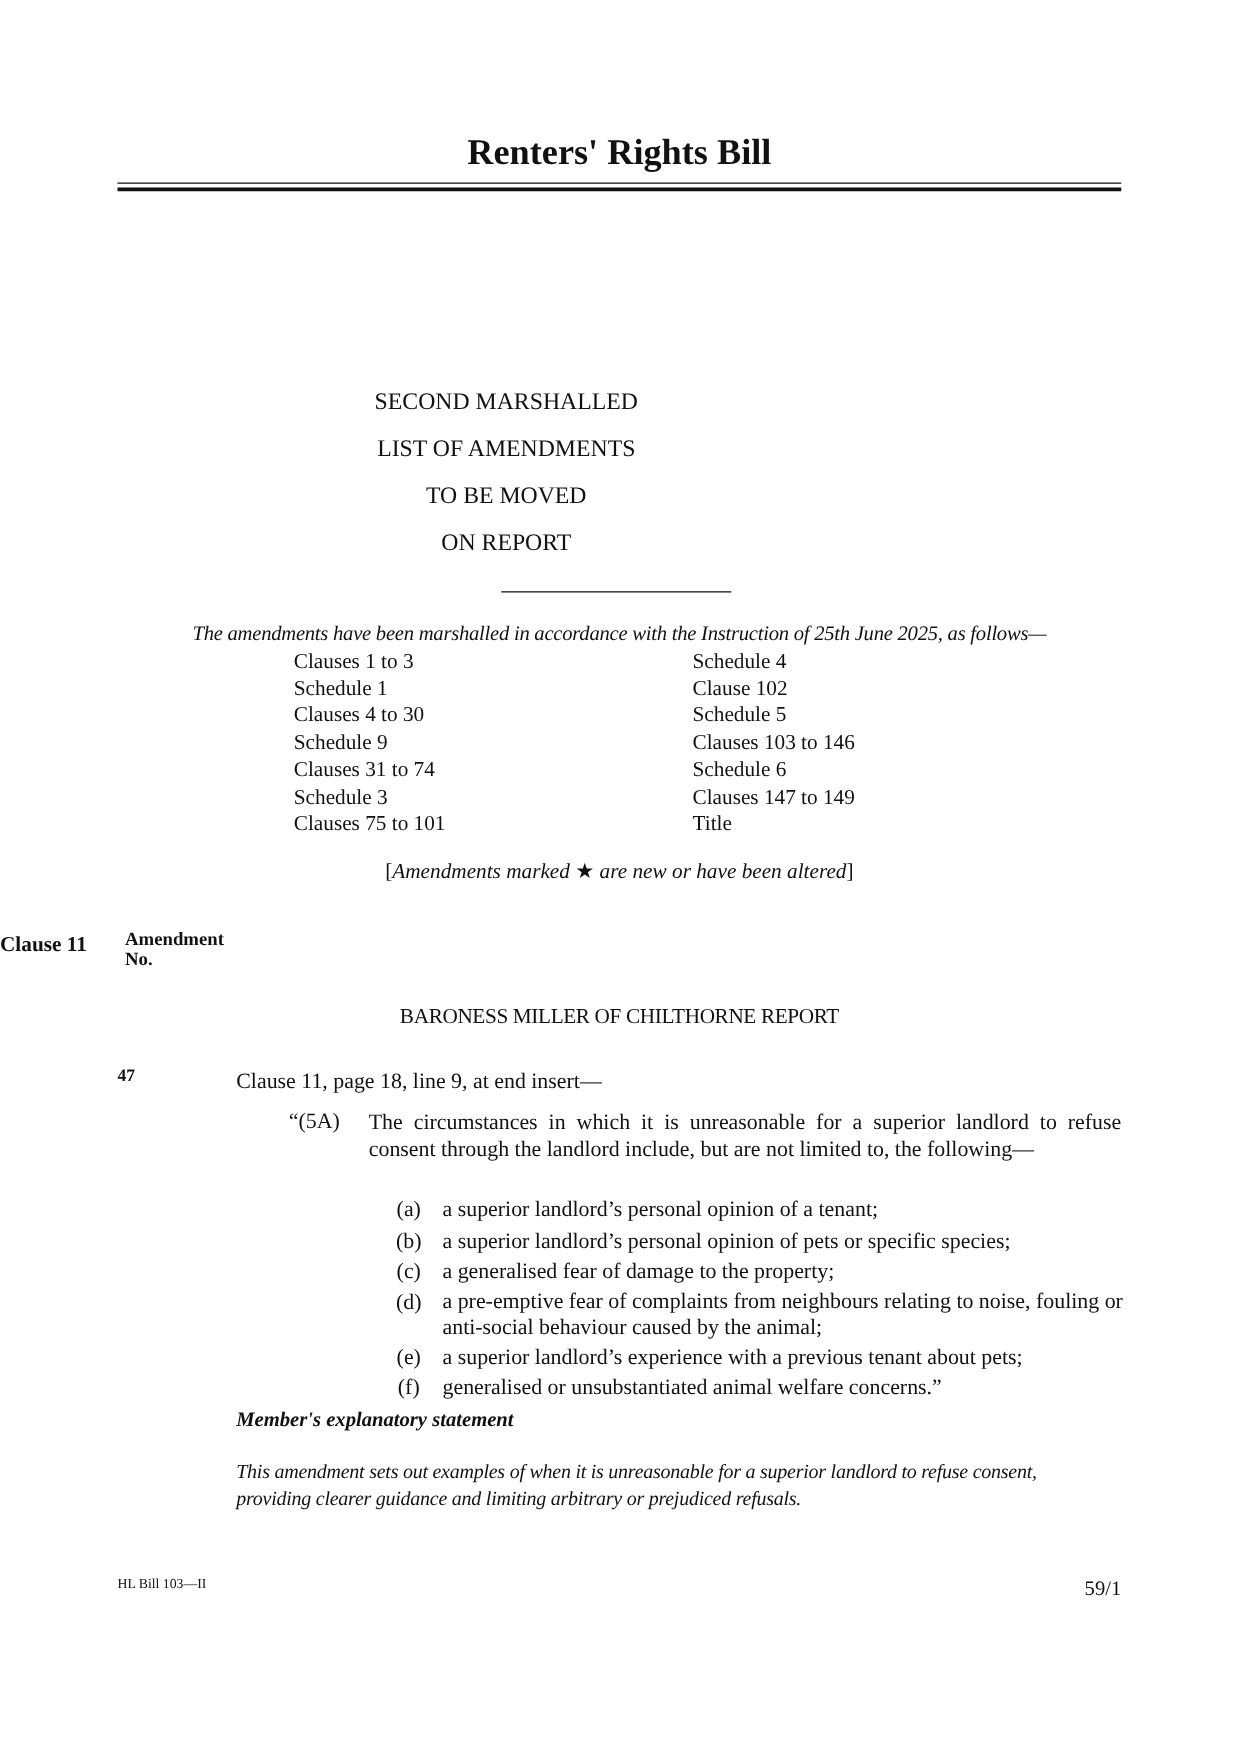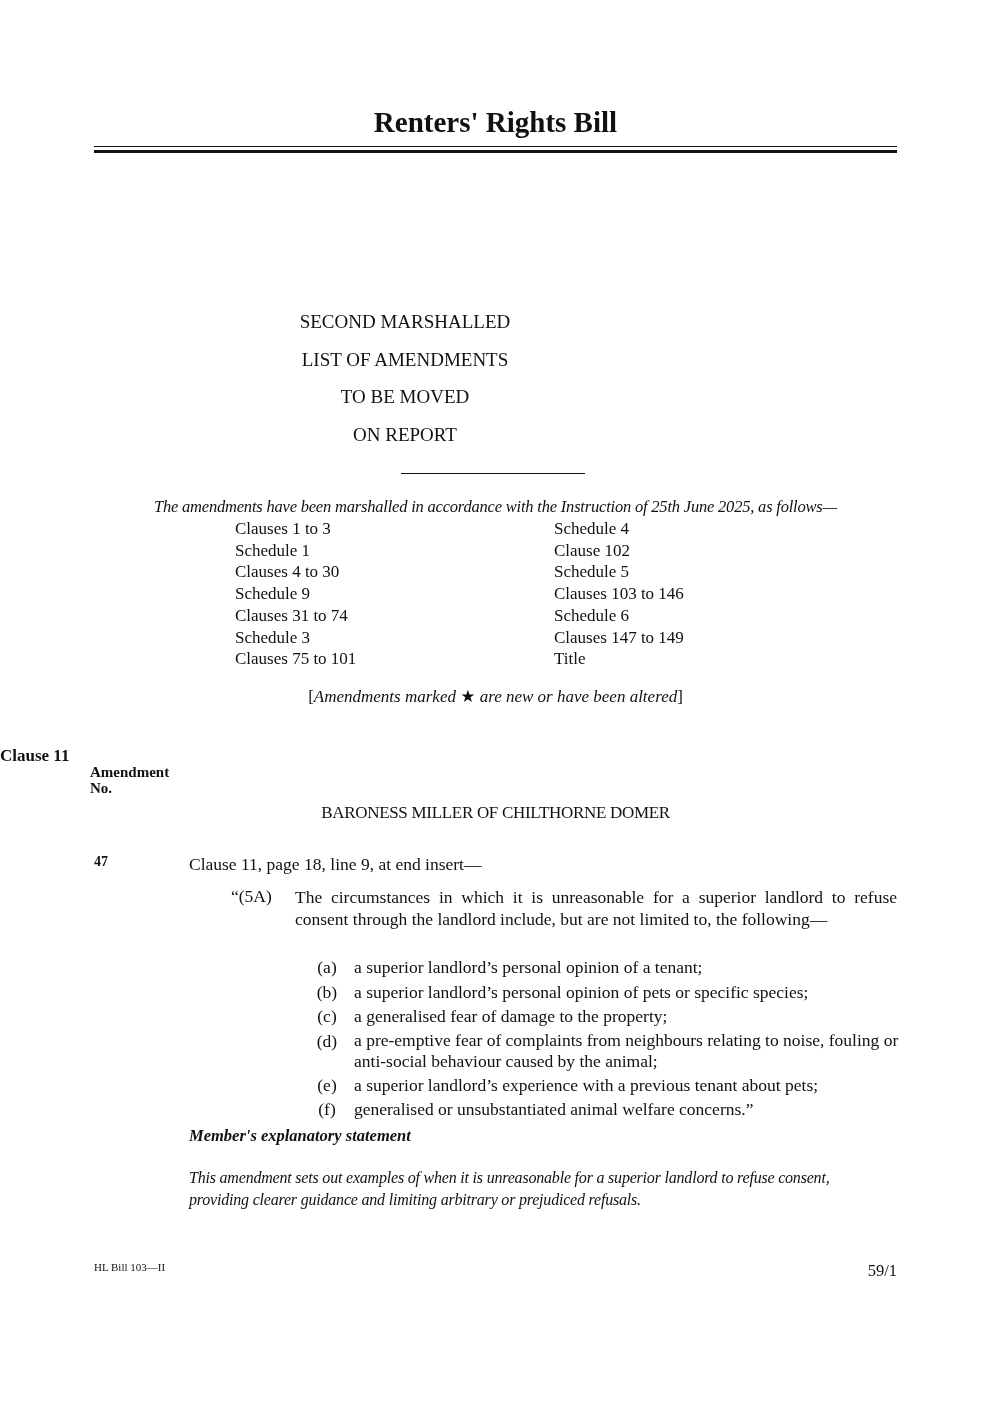--- a/index.html
+++ b/index.html
@@ -65,25 +65,24 @@
 
     .note {
       left: 0; width: 991px; top: 686px;
       text-align: center;
       font-size: 17px;
     }
     .note .it { font-style: italic; }
 
     
     .amend-no-label {
-      left: 90px; top: 744px;
+      left: 100px; top: 744px;
       font-size: 15px;
       font-weight: bold;
       line-height: 16px;
-      margin-top: 20px;
     }
     .clause-heading {
       left: 0; width: 991px; top: 746px;
       text-align: left;
       font-size: 17px;
       font-weight: bold;
     }
     .member-name {
       left: 0; width: 991px; top: 803px;
       text-align: center;
@@ -193,21 +192,21 @@
   <div>Title</div>
 </div>
 
 <div class="abs note"><span>[</span><span class="it">Amendments marked </span><span>★</span><span class="it"> are new or have been altered</span><span>]</span></div>
 
 <div class="abs amend-no-label">
   <div>Amendment</div>
   <div>No.</div>
 </div>
 <div class="abs clause-heading">Clause 11</div>
-<div class="abs member-name">BARONESS MILLER OF CHILTHORNE DOMER</div>
+<div class="abs member-name">BARONESS MILLER OF CHILTHORNE REPORT</div>
 
 <div class="abs amend-number">47</div>
 <div class="abs amend-intro">Clause 11, page 18, line 9, at end insert—</div>
 <div class="abs sub-label">“(5A)</div>
 <div class="abs sub-text">The circumstances in which it is unreasonable for a superior landlord to refuse consent through the landlord include, but are not limited to, the following—</div>
 
 <div class="abs items">
   <div class="item">
     <span class="lbl">(a)</span>
     <span class="txt">a superior landlord’s personal opinion of a tenant;</span>

